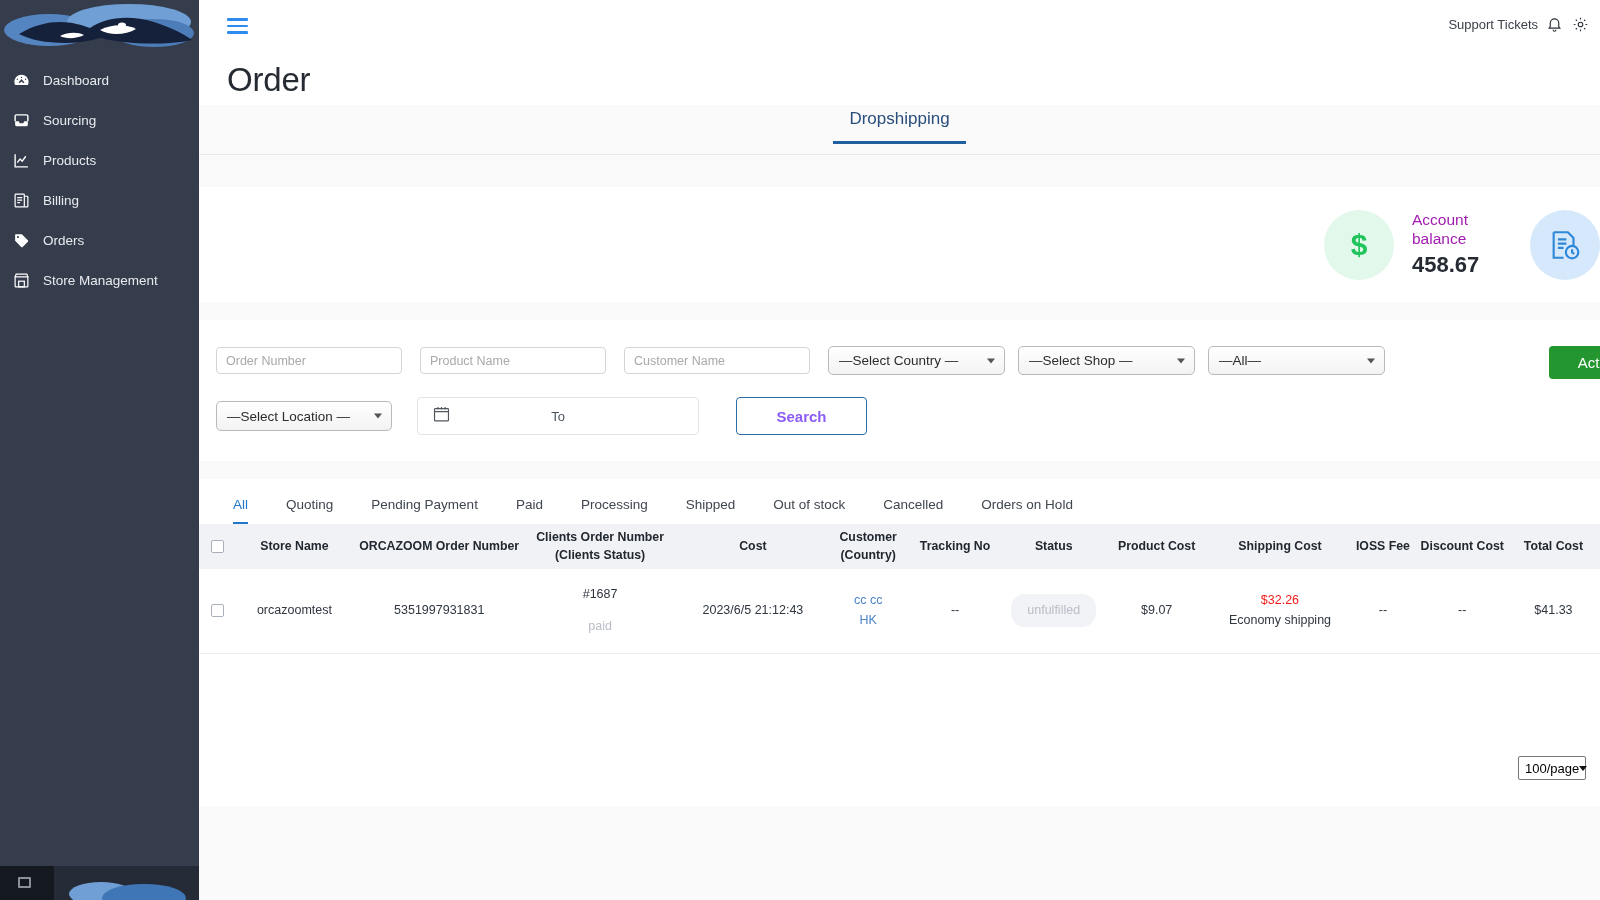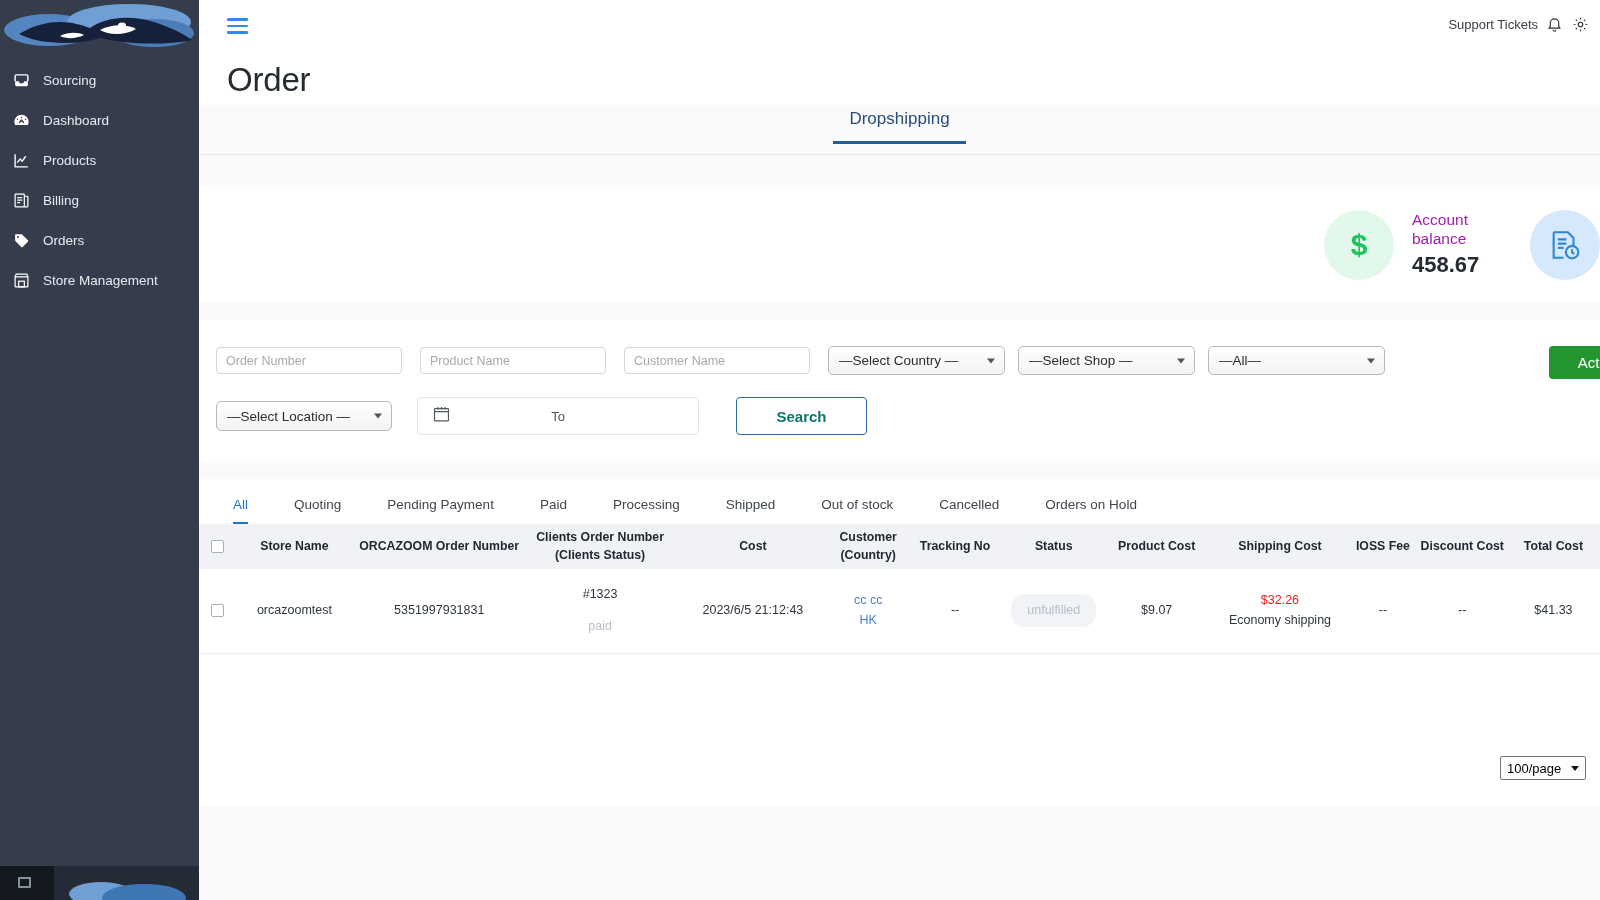--- a/index.html
+++ b/index.html
@@ -207,21 +207,21 @@
     display: flex; align-items: center;
     position: relative;
     margin-right: 37px;
   }
   .cal-icon { position: absolute; left: 14px; top: 50%; transform: translateY(-50%); }
   .date-to { width: 100%; text-align: center; font-size: 13px; color: #4a5260; }
   .search-btn {
     width: 131px; height: 38px;
     border: 1px solid #2c6ca5; border-radius: 4px;
     background: #ffffff;
-    color: #0f766e; font-size: 15px; font-weight: 700;
+    color: #8b5cf6; font-size: 15px; font-weight: 700;
     display: flex; align-items: center; justify-content: center;
     cursor: pointer;
   }
   .action-btn {
     position: absolute; right: -48px; top: 26px;
     width: 99px; height: 33px;
     background: #23962f;
     color: #fff; font-size: 15px;
     border: none; border-radius: 4px;
     display: flex; align-items: center; justify-content: center;
@@ -235,21 +235,21 @@
     background: #ffffff;
     margin-top: 18px;
     padding-top: 4px;
     height: 327px;
     position: relative;
     overflow: hidden;
   }
   .status-tabs {
     display: flex; align-items: center;
     padding: 14px 0 0 17px;
-    gap: 12px;
+    gap: 4px;
   }
   .s-tab {
     font-size: 13.5px; color: #40464f;
     padding: 0 17px 12px 17px;
     cursor: pointer; position: relative; white-space: nowrap;
   }
   .s-tab.active { color: #2076c9; }
   .s-tab.active::after {
     content: ""; position: absolute; left: 17px; right: 17px; bottom: 0;
     height: 2px; background: #2076c9;
@@ -296,21 +296,21 @@
   .ship-name { color: #2f3640; }
   .us-cut { color: #e08a14; }
 
   
   .pager {
     position: absolute;
     right: 14px; bottom: 26px;
     display: flex; align-items: center;
   }
   .page-size {
-    width: 86px; height: 24px;
+    width: 68px; height: 24px;
     border: 1px solid #767676; border-radius: 2px;
     background: #fff;
     font-size: 13px; color: #000;
     display: flex; align-items: center; justify-content: space-between;
     padding: 0 6px;
     cursor: pointer;
     font-family: "Liberation Sans", sans-serif;
   }
   .page-size .chev {
     width: 0; height: 0;
@@ -336,35 +336,35 @@
         <path d="M15 36 C45 18 70 24 86 30 C100 20 124 16 150 24 C168 30 180 36 188 42 C160 48 120 46 96 40 C70 48 34 46 15 36 Z" fill="#15203a"></path>
         <path d="M96 32 C108 26 122 26 132 31 C122 37 106 38 96 32 Z" fill="#ffffff"></path>
         <path d="M56 38 C64 34 74 34 80 37 C72 41 62 41 56 38 Z" fill="#ffffff"></path>
         <ellipse cx="118" cy="27" rx="4" ry="2.6" fill="#ffffff"></ellipse>
       </svg>
     </div>
     <nav class="nav">
 
       <div class="nav-item">
         <span class="nav-icon">
+          <svg width="17" height="17" viewBox="0 0 24 24" fill="#fff">
+            <path d="M12 4C6.5 4 2 8.5 2 14c0 1.6.4 3.1 1 4.4h18c.6-1.3 1-2.8 1-4.4 0-5.5-4.5-10-10-10zm0 2.6c.6 0 1 .5 1 1s-.4 1-1 1-1-.5-1-1 .4-1 1-1zM6.2 9.3c.6 0 1 .5 1 1s-.4 1-1 1-1-.5-1-1 .4-1 1-1zm11.6 0c.6 0 1 .5 1 1s-.4 1-1 1-1-.5-1-1 .4-1 1-1zM12 10l4 4.5-1.2 1.4L12 13.3 9.2 15.9 8 14.5 12 10z"></path>
+          </svg>
+        </span>
+        <span class="nav-label">Dashboard</span>
+      </div>
+
+      <div class="nav-item">
+        <span class="nav-icon">
           <svg width="17" height="17" viewBox="0 0 24 24" fill="none" stroke="#fff" stroke-width="2">
             <path d="M3 13V6a2 2 0 0 1 2-2h14a2 2 0 0 1 2 2v7"></path>
             <path d="M3 13h5l1.5 3h5L16 13h5v5a2 2 0 0 1-2 2H5a2 2 0 0 1-2-2z" fill="#fff" stroke="none"></path>
           </svg>
         </span>
         <span class="nav-label">Sourcing</span>
-      </div>
-
-      <div class="nav-item">
-        <span class="nav-icon">
-          <svg width="17" height="17" viewBox="0 0 24 24" fill="#fff">
-            <path d="M12 4C6.5 4 2 8.5 2 14c0 1.6.4 3.1 1 4.4h18c.6-1.3 1-2.8 1-4.4 0-5.5-4.5-10-10-10zm0 2.6c.6 0 1 .5 1 1s-.4 1-1 1-1-.5-1-1 .4-1 1-1zM6.2 9.3c.6 0 1 .5 1 1s-.4 1-1 1-1-.5-1-1 .4-1 1-1zm11.6 0c.6 0 1 .5 1 1s-.4 1-1 1-1-.5-1-1 .4-1 1-1zM12 10l4 4.5-1.2 1.4L12 13.3 9.2 15.9 8 14.5 12 10z"></path>
-          </svg>
-        </span>
-        <span class="nav-label">Dashboard</span>
       </div>
 
       <div class="nav-item">
         <span class="nav-icon">
           <svg width="17" height="17" viewBox="0 0 24 24" fill="none" stroke="#fff" stroke-width="1.9">
             <path d="M3 3v18h18"></path>
             <path d="M6 15l4-5 3 3 5-7" fill="none"></path>
           </svg>
         </span>
         <span class="nav-label">Products</span>
@@ -562,21 +562,21 @@
           </tr>
         </thead>
         <tbody>
           <tr>
             <td>
               <span class="chk"></span>
             </td>
             <td class="lnk">orcazoomtest</td>
             <td class="lnk">5351997931831</td>
             <td>
-              <div>#1323</div>
+              <div>#1687</div>
               <div class="badge-paid" style="margin-top:12px">paid</div>
             </td>
             <td>2023/6/5 21:12:43</td>
             <td>
               <div class="lnk">cc cc</div>
               <div class="lnk">HK</div>
             </td>
             <td>--</td>
             <td>
               <span class="badge-soft">unfulfilled</span>

